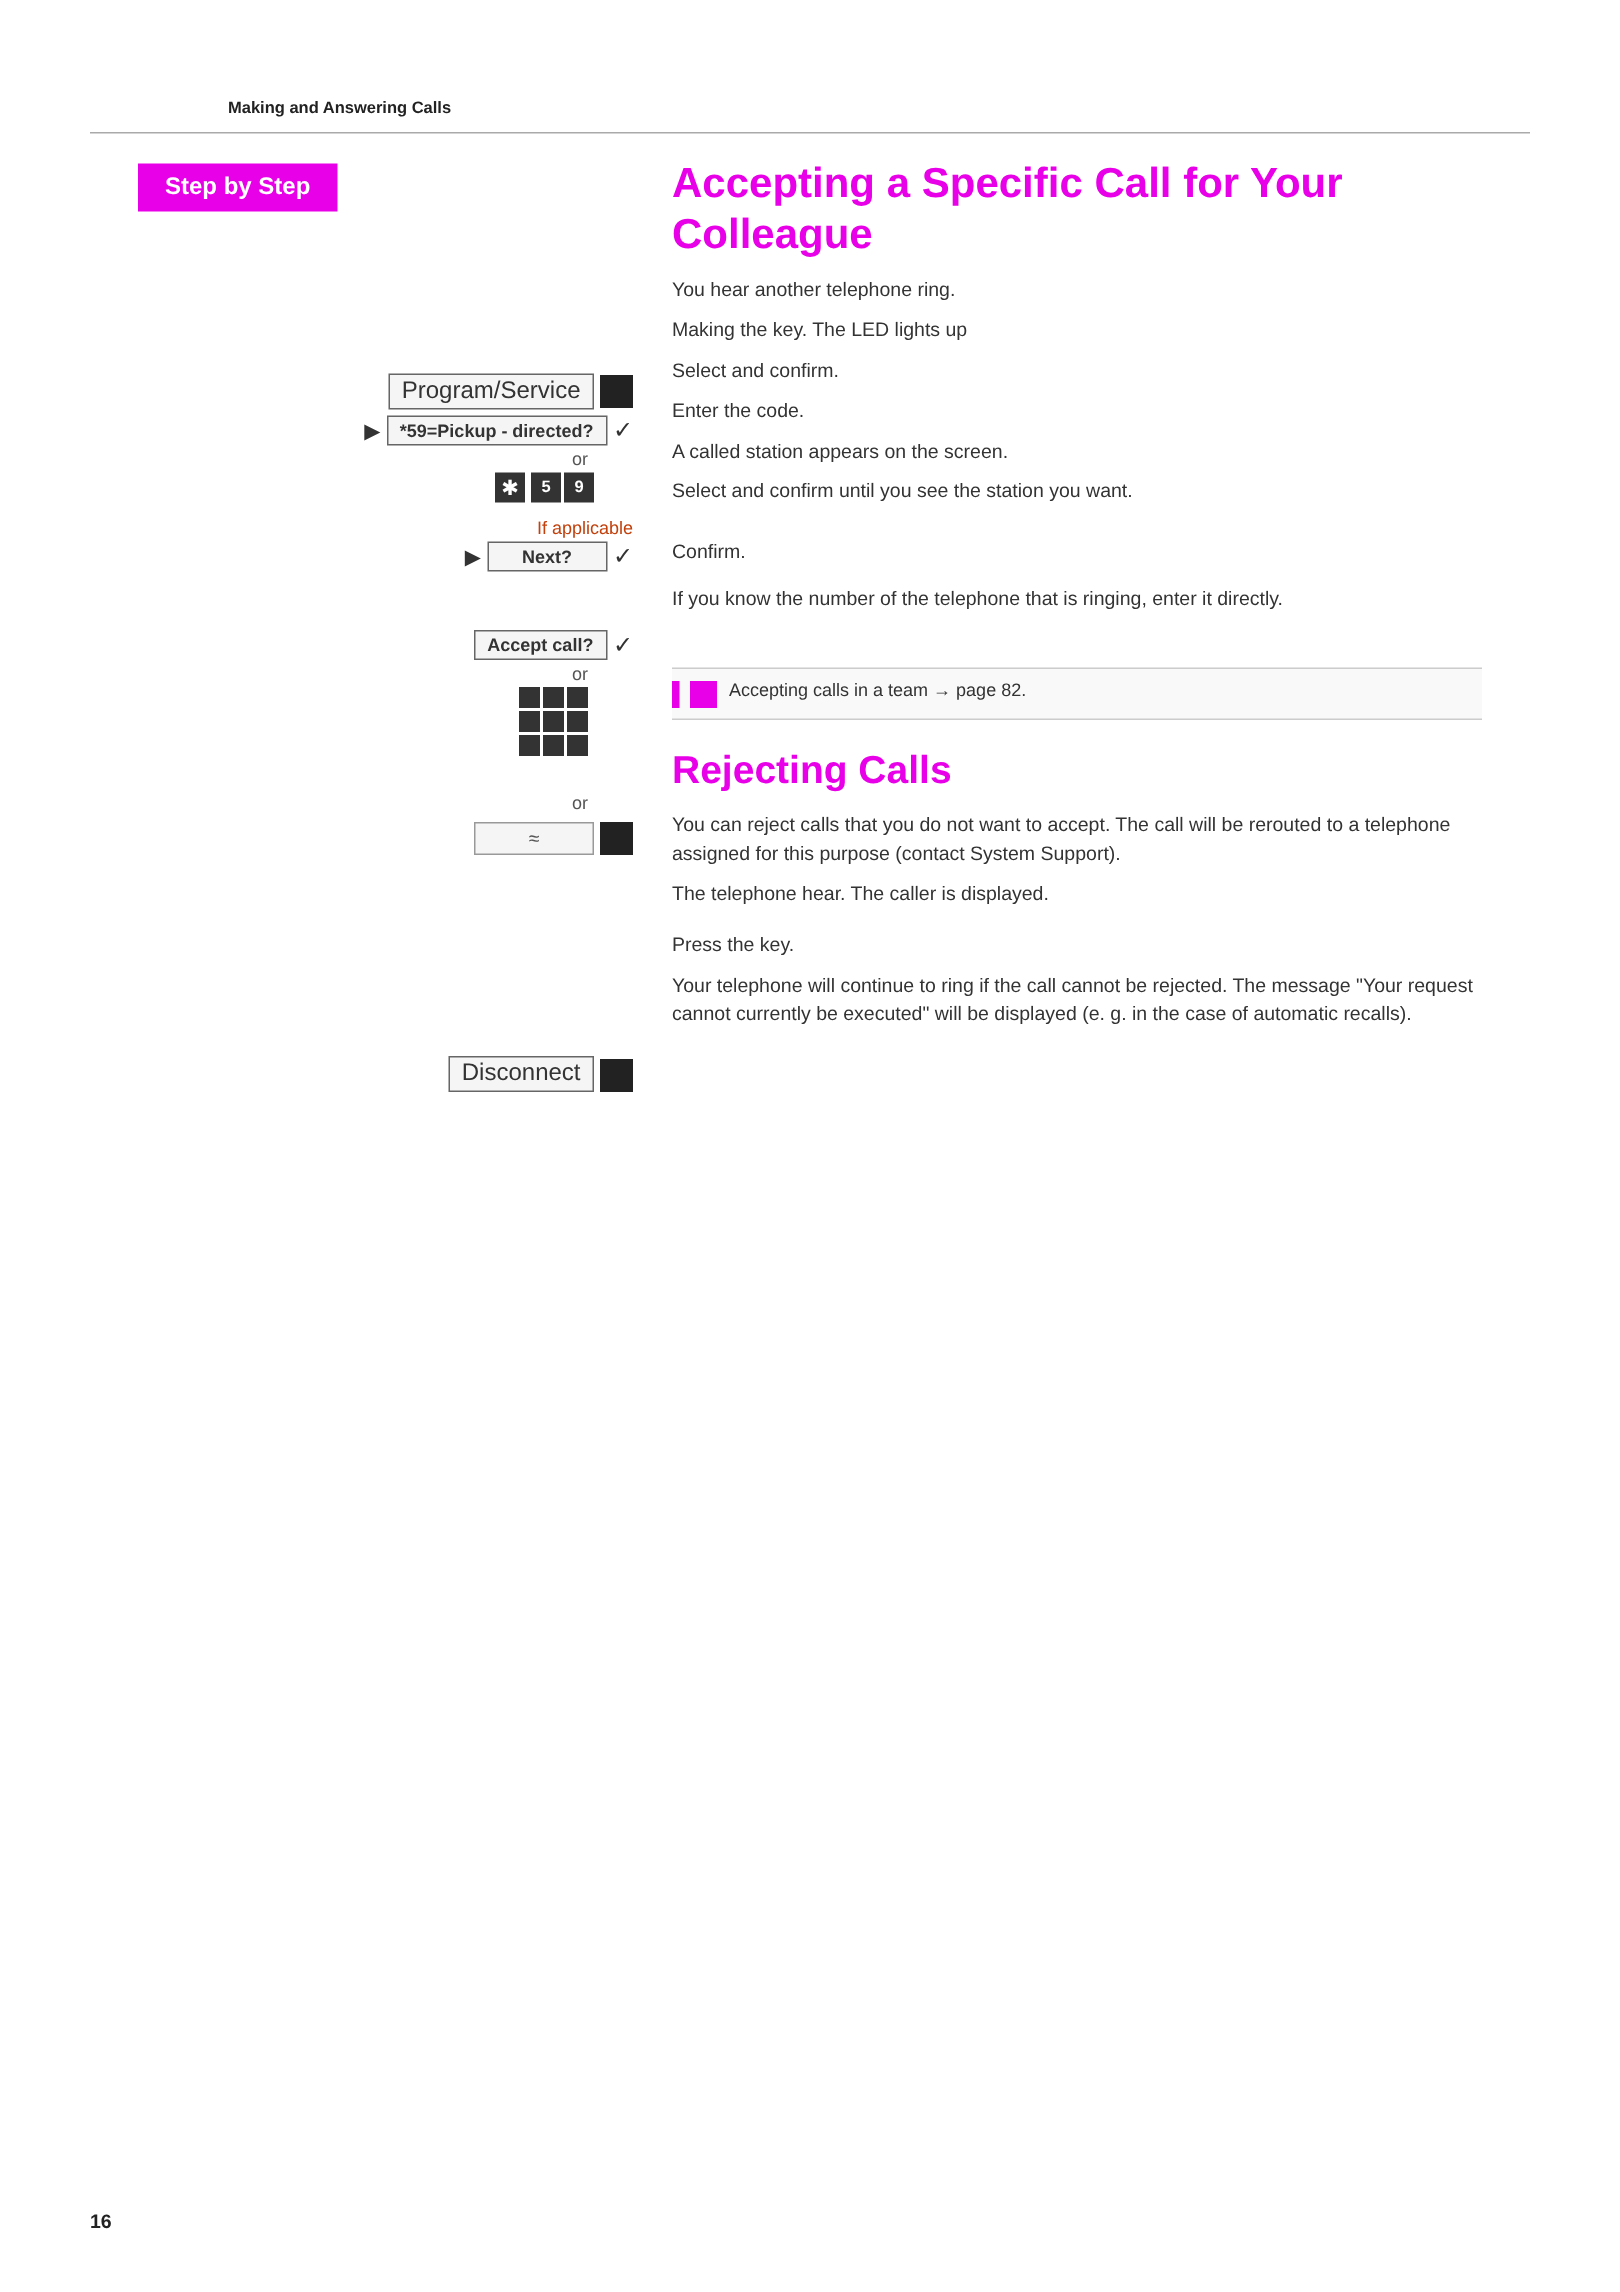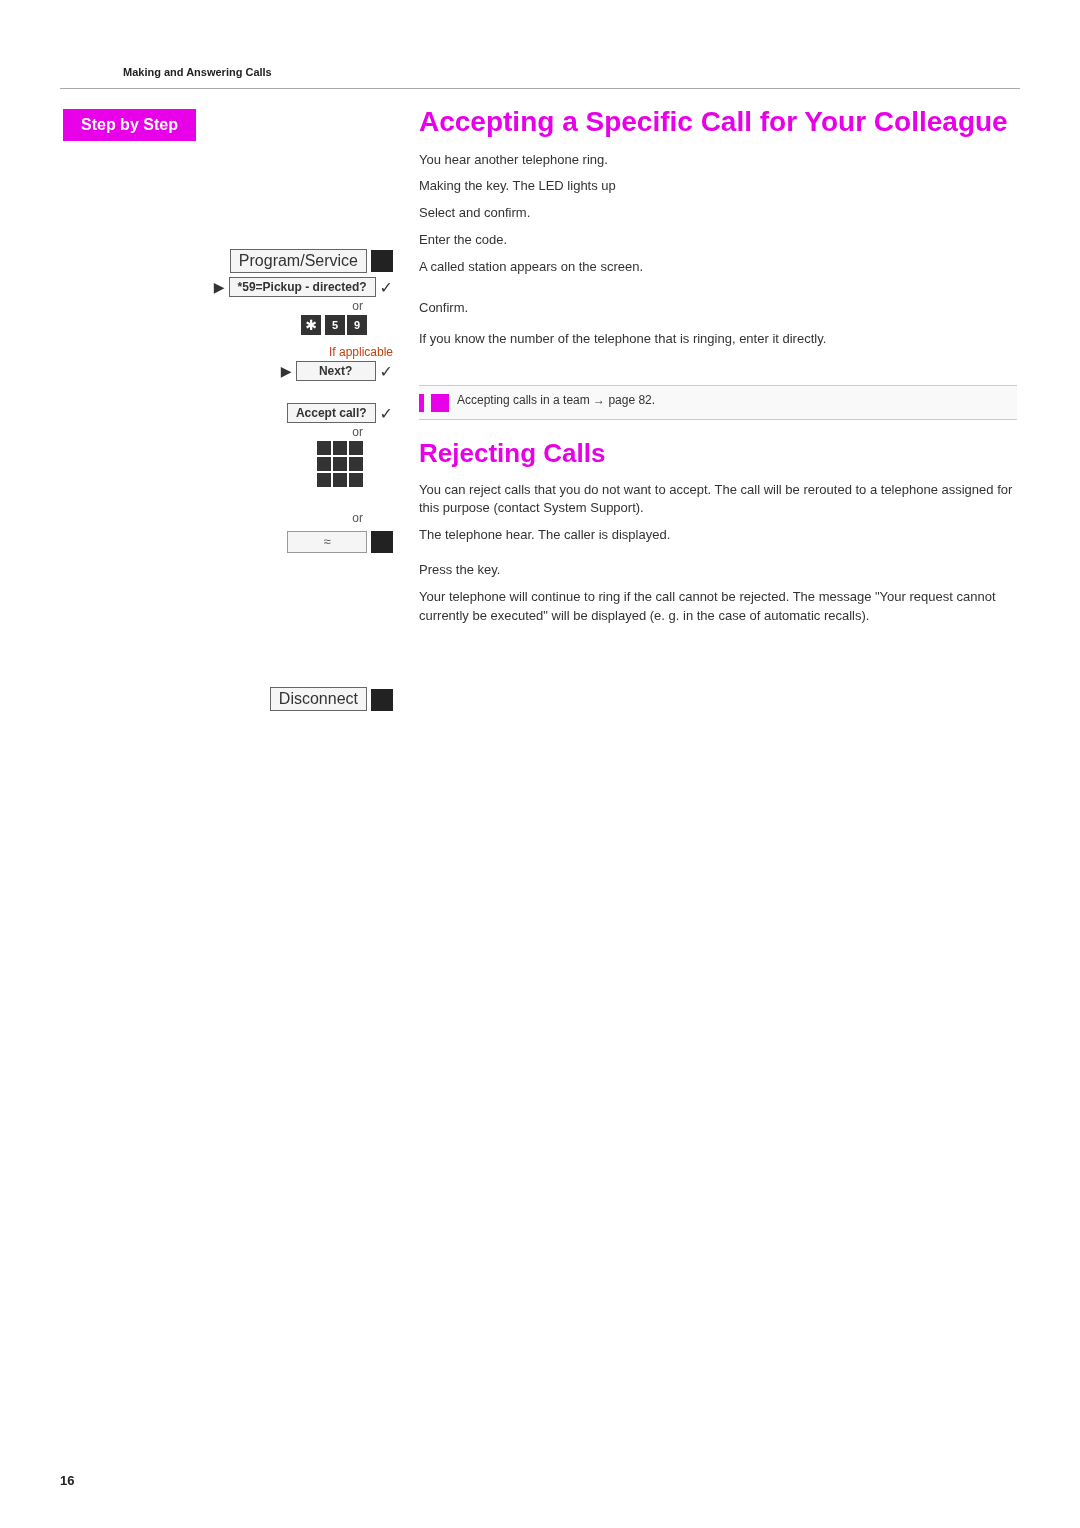--- a/index.html
+++ b/index.html
@@ -223,21 +223,21 @@
       display: flex;
       flex-direction: column;
       align-items: flex-end;
       padding-right: 10px;
     }
     .main-right {
       flex: 1;
       padding-left: 16px;
     }
     .content-wrapper {
-      padding: 0 63px;
+      padding: 0 92px;
     }
   </style>
 </head>
 <body>
 
 <div class="page">
 
   <div class="content-wrapper">
     <div class="section-header">Making and Answering Calls</div>
   </div>
@@ -281,21 +281,21 @@
           <div class="if-applicable">If applicable</div>
 
           <div style="display:flex; align-items:center; justify-content:flex-end; width:100%; margin-bottom:8px;">
             <span class="arrow-right">▶</span>
             <span class="key-box bold-pickup">Next?</span>
             <span class="checkmark">✓</span>
           </div>
 
           <div style="height:14px;"></div>
 
-          <div style="display:flex; align-items:center; justify-content:flex-end; width:100%; margin-bottom:2px;">
+          <div style="display:flex; align-items:center; justify-content:flex-end; width:100%; margin-bottom:2px;margin-top:17px;">
             <span class="key-box bold-pickup">Accept call?</span>
             <span class="checkmark">✓</span>
           </div>
 
           <div class="or-label" style="margin-right:26px;">or</div>
 
           <div style="display:flex; align-items:center; justify-content:flex-end; width:100%; margin-bottom:24px; margin-right:26px;">
             <div class="keypad-grid">
               <div class="keypad-dot"></div>
                 <div class="keypad-dot"></div>
@@ -334,20 +334,21 @@
         <p class="body-text">You hear another telephone ring.</p>
 
         <p class="body-text">Making the key. The LED lights up</p>
 
         <p class="body-text">Select and confirm.</p>
 
         <p class="body-text">Enter the code.</p>
 
         <p class="body-text">A called station appears on the screen.</p>
 
+        <p class="body-text">Select and confirm until you see the station you want.</p>
 
         <div style="height:14px;"></div>
 
         <p class="body-text">Confirm.</p>
 
         <div style="height:4px;"></div>
 
         <p class="body-text">If you know the number of the telephone that is ringing, enter it directly.</p>
 
         <div style="height:20px;"></div>

